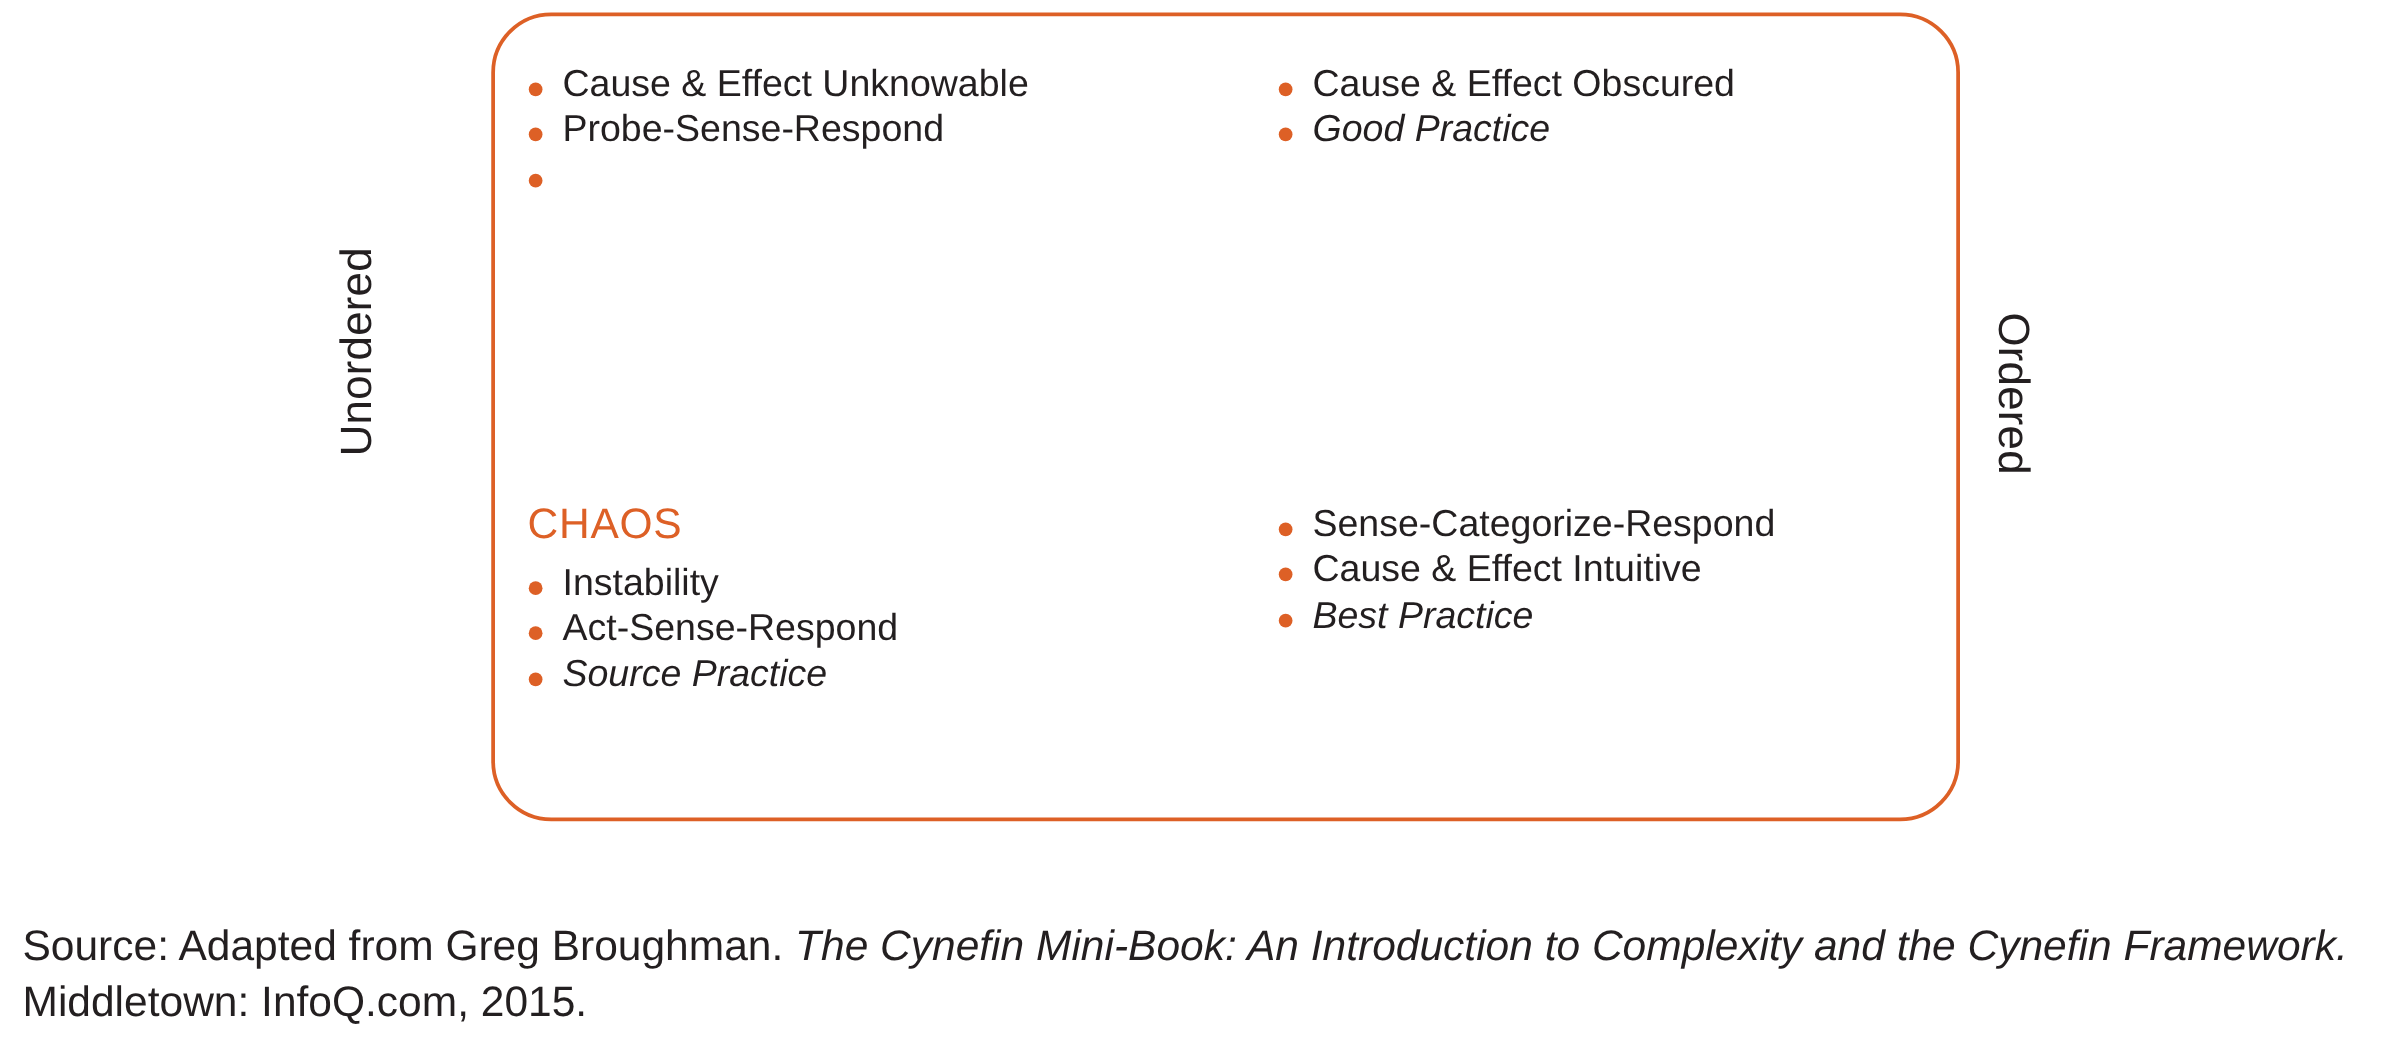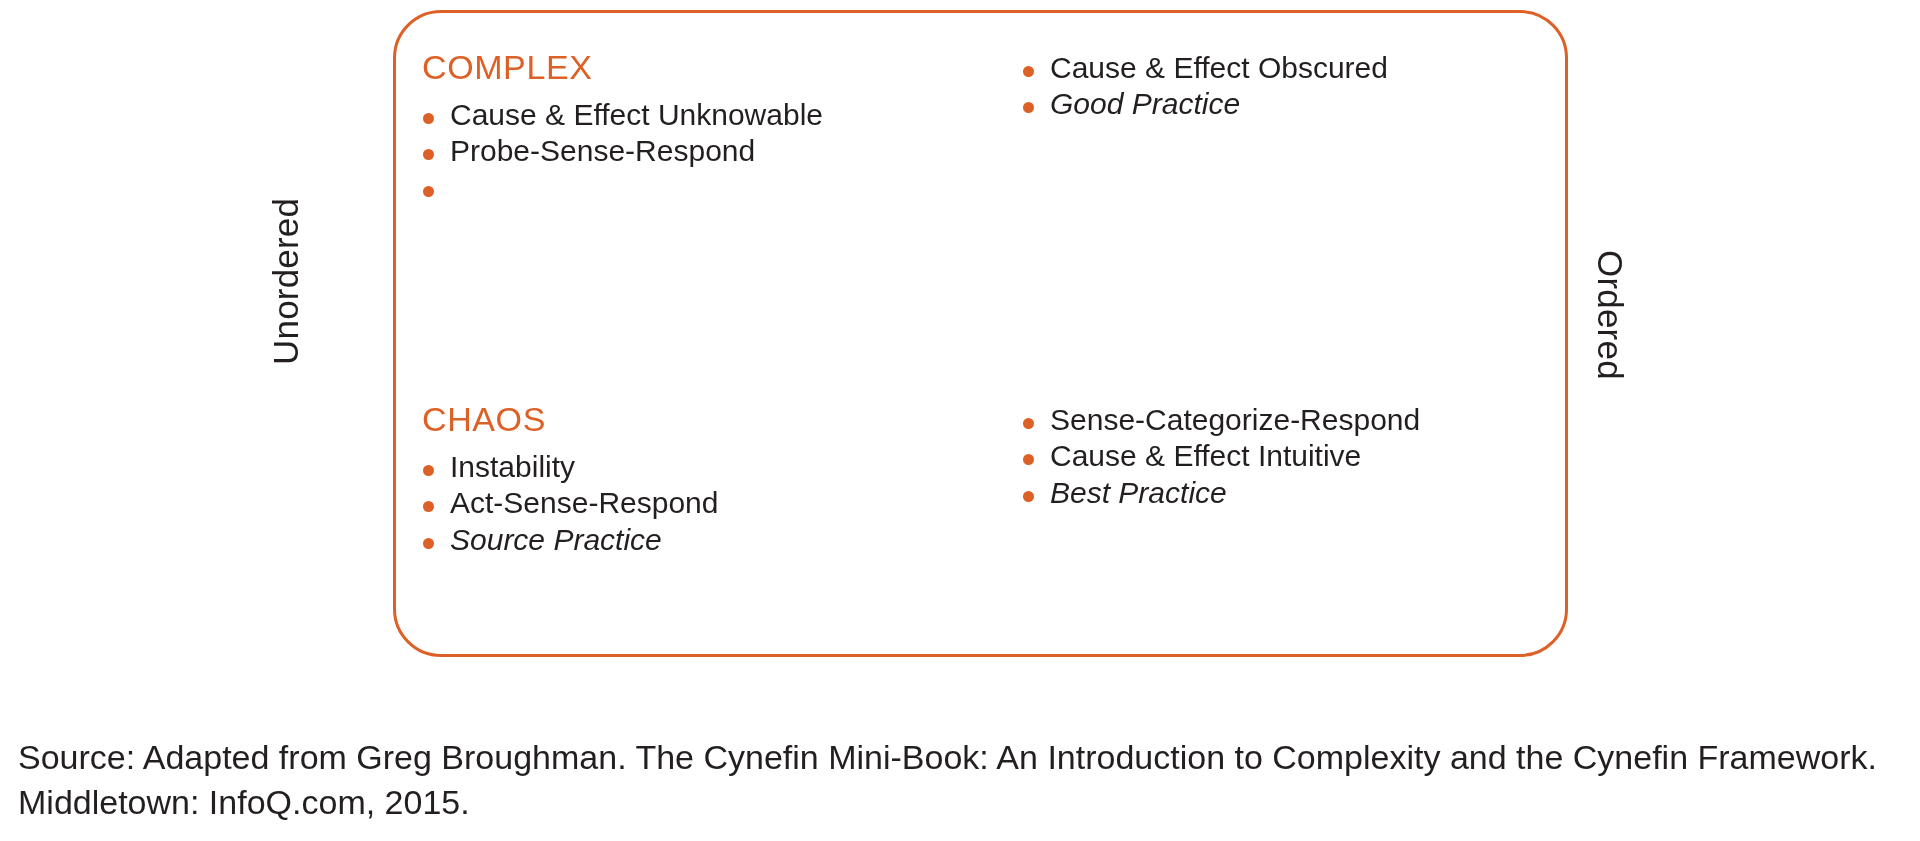--- a/index.html
+++ b/index.html
@@ -127,36 +127,36 @@
     font-size: 34px;
     line-height: 1.33;
     color: #231f20;
     font-family: "Liberation Sans", sans-serif;
     font-stretch: condensed;
   }
   #source .src-label {
     font-weight: normal;
   }
   #source .src-title {
+    font-style: italic;
   }
 </style>
 </head>
 <body>
 
 <div id="stage">
 
   <div class="axis-label" id="label-unordered">Unordered</div>
 
   <div class="axis-label" id="label-ordered">Ordered</div>
 
   <div id="framework-box"></div>
 
   <div id="quadrants">
       <div class="quadrant">
-        <div class="quadrant-title">COMPLEX</div>
         <ul class="bullets">
           <li><span class="dot"></span><span>Cause &amp; Effect Unknowable</span></li>
           <li><span class="dot"></span><span>Probe-Sense-Respond</span></li>
           <li class="italic"><span class="dot"></span></li>
         </ul>
       </div>
       <div class="quadrant">
         <ul class="bullets">
           <li><span class="dot"></span><span>Cause &amp; Effect Obscured</span></li>
           <li class="italic"><span class="dot"></span><span>Good Practice</span></li>

